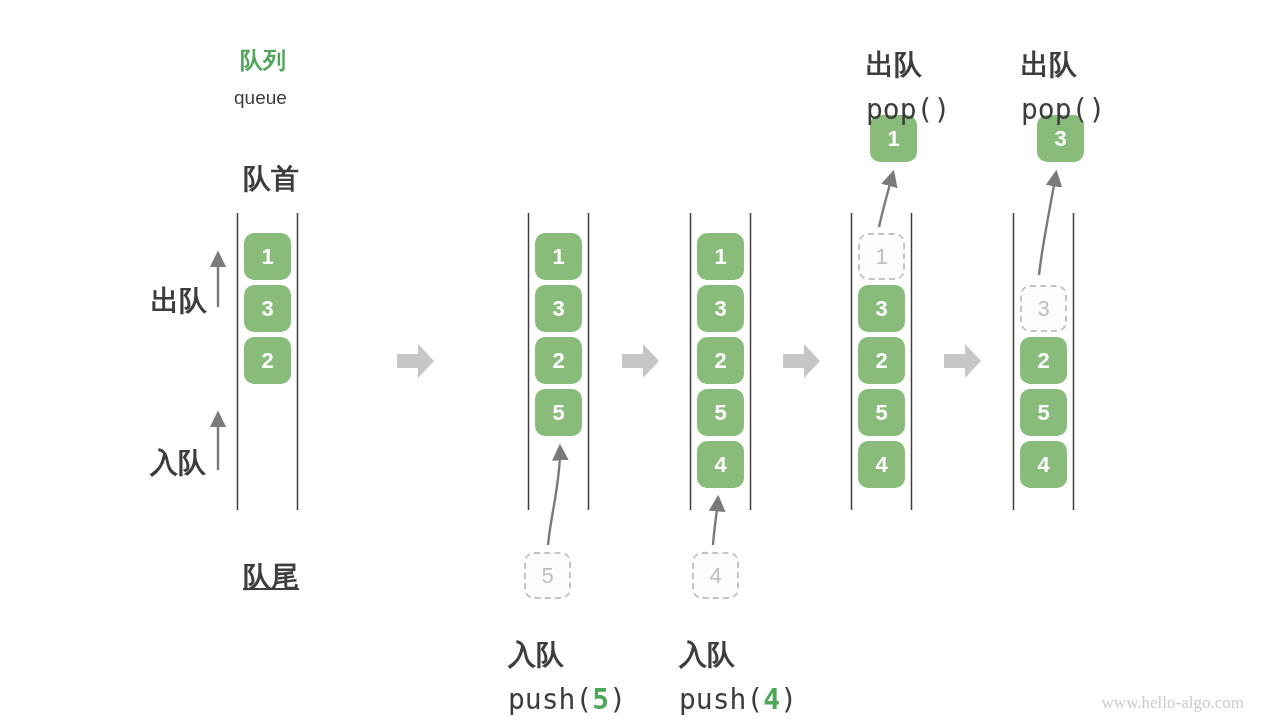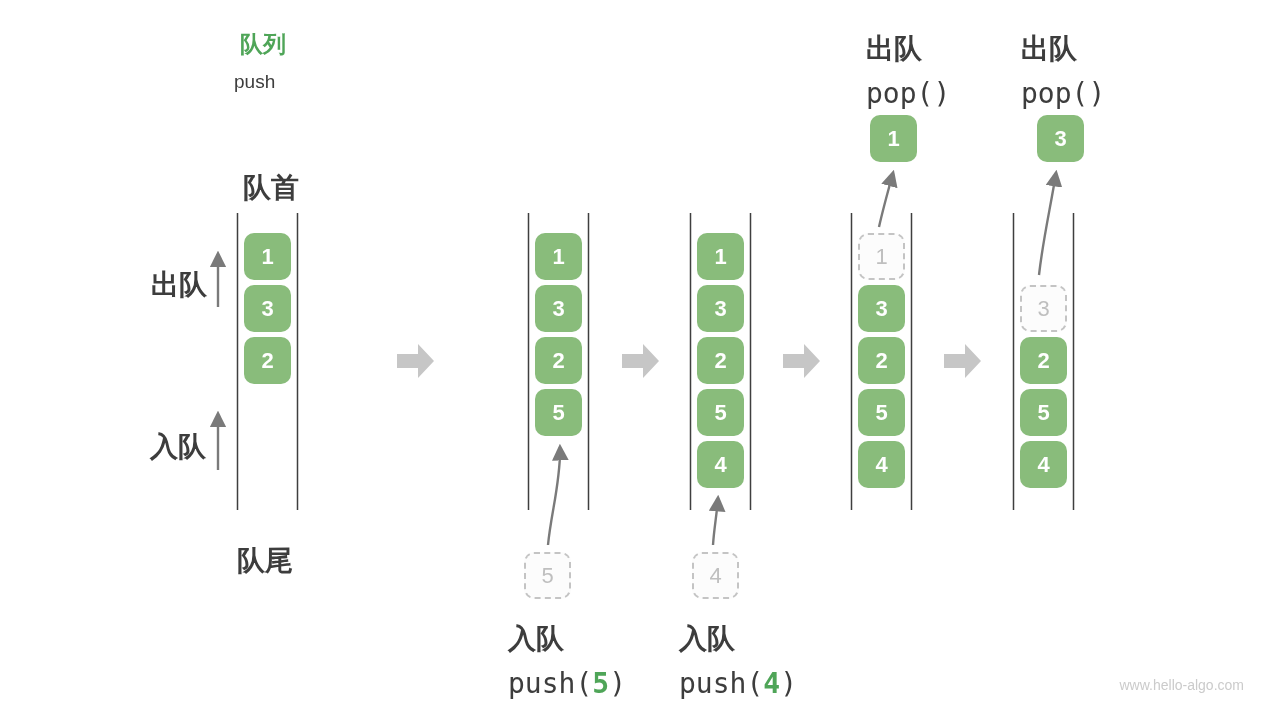--- a/index.html
+++ b/index.html
@@ -1,21 +1,21 @@
 <!DOCTYPE html>
 <html style="--title-green: #4fa558; --green: #89bc7b; --text-dark: #3d3d3d; --line: #3f3f3f; --thin-arrow: #7a7a7a; --block-arrow: #c6c6c6; --dashed-border: #c4c4c4; --dashed-text: #bfbfbf; --watermark: #cbcbcb;"><head>
 <meta charset="utf-8">
 <style>
   html,body { margin:0; padding:0; background:#ffffff; }
   body { font-family:"Liberation Sans","DejaVu Sans",sans-serif; }
   .canvas {
     position:relative; width:1280px; height:720px;
     background:#ffffff; overflow:hidden;
   }
-  .abs { position:absolute; }
+  .abs { position:absolute;margin-top:16px; }
   svg.overlay { position:absolute; left:0; top:0; pointer-events:none; }
 
   .col-line { stroke:var(--line,#3f3f3f); stroke-width:1.5; }
   .thin-arrow { stroke:var(--thin-arrow,#7a7a7a); stroke-width:2.4; fill:none; }
   .ah-fill { fill:var(--thin-arrow,#7a7a7a); }
   .block-arrow { fill:var(--block-arrow,#c6c6c6); }
 
   .box {
     position:absolute; width:47px; height:47px; box-sizing:border-box;
     background:var(--green,#89bc7b); border-radius:10px;
@@ -30,22 +30,22 @@
   .title-zh { font-size:23px; font-weight:bold; color:var(--title-green,#4fa558); }
   .title-en { font-size:19px; color:var(--text-dark,#3d3d3d); }
   .lbl-zh   { font-size:28px; font-weight:bold; color:var(--text-dark,#3d3d3d); }
   .code {
     font-family:"DejaVu Sans Mono","Liberation Mono",monospace;
     font-size:28px; color:var(--text-dark,#3d3d3d);
   }
   .code .arg { color:var(--title-green,#4fa558); font-weight:bold; }
   .op .lbl-zh { margin-bottom:9px; }
   .watermark {
-    font-family:Liberation Sans, sans-serif;
-    font-size:14px; color:var(--watermark,#cbcbcb);
+    font-family:Liberation Serif, serif;
+    font-size:17px; color:var(--watermark,#cbcbcb);
   }
 </style>
 </head>
 <body>
 
 <div class="canvas">
 
   <svg class="overlay" width="1280" height="720">
     <defs>
       <marker id="ah" viewBox="0 0 10 10" refX="8" refY="5" markerWidth="7" markerHeight="7" orient="auto">
@@ -101,24 +101,24 @@
       <div class="box" style="left: 858px; top: 441px;">4</div>
       <div class="box" style="left: 870px; top: 115px;">1</div>
       <div class="box dashed" style="left: 1020px; top: 285px;">3</div>
       <div class="box" style="left: 1020px; top: 337px;">2</div>
       <div class="box" style="left: 1020px; top: 389px;">5</div>
       <div class="box" style="left: 1020px; top: 441px;">4</div>
       <div class="box" style="left: 1037px; top: 115px;">3</div>
     </div>
 
   <div class="abs title-zh" style="left:240px; top:29px;">队列</div>
-  <div class="abs title-en" style="left:234px; top:71px;">push</div>
+  <div class="abs title-en" style="left:234px; top:71px;">queue</div>
 
-  <div class="abs lbl-zh" style="left:243px; top:169px;text-align:right;">队首</div>
-  <div class="abs lbl-zh" style="left:237px; top:542px;">队尾</div>
+  <div class="abs lbl-zh" style="left:243px; top:144px;text-align:right;">队首</div>
+  <div class="abs lbl-zh" style="left:243px; top:542px;text-decoration:underline;">队尾</div>
 
   <div class="abs lbl-zh" style="left:151px; top:266px;">出队</div>
   <div class="abs lbl-zh" style="left:150px; top:428px;">入队</div>
 
   <div class="abs op" style="left:866px; top:30px;">
     <div class="lbl-zh">出队</div>
     <div class="code">pop()</div>
   </div>
   <div class="abs op" style="left:1021px; top:30px;">
     <div class="lbl-zh">出队</div>

